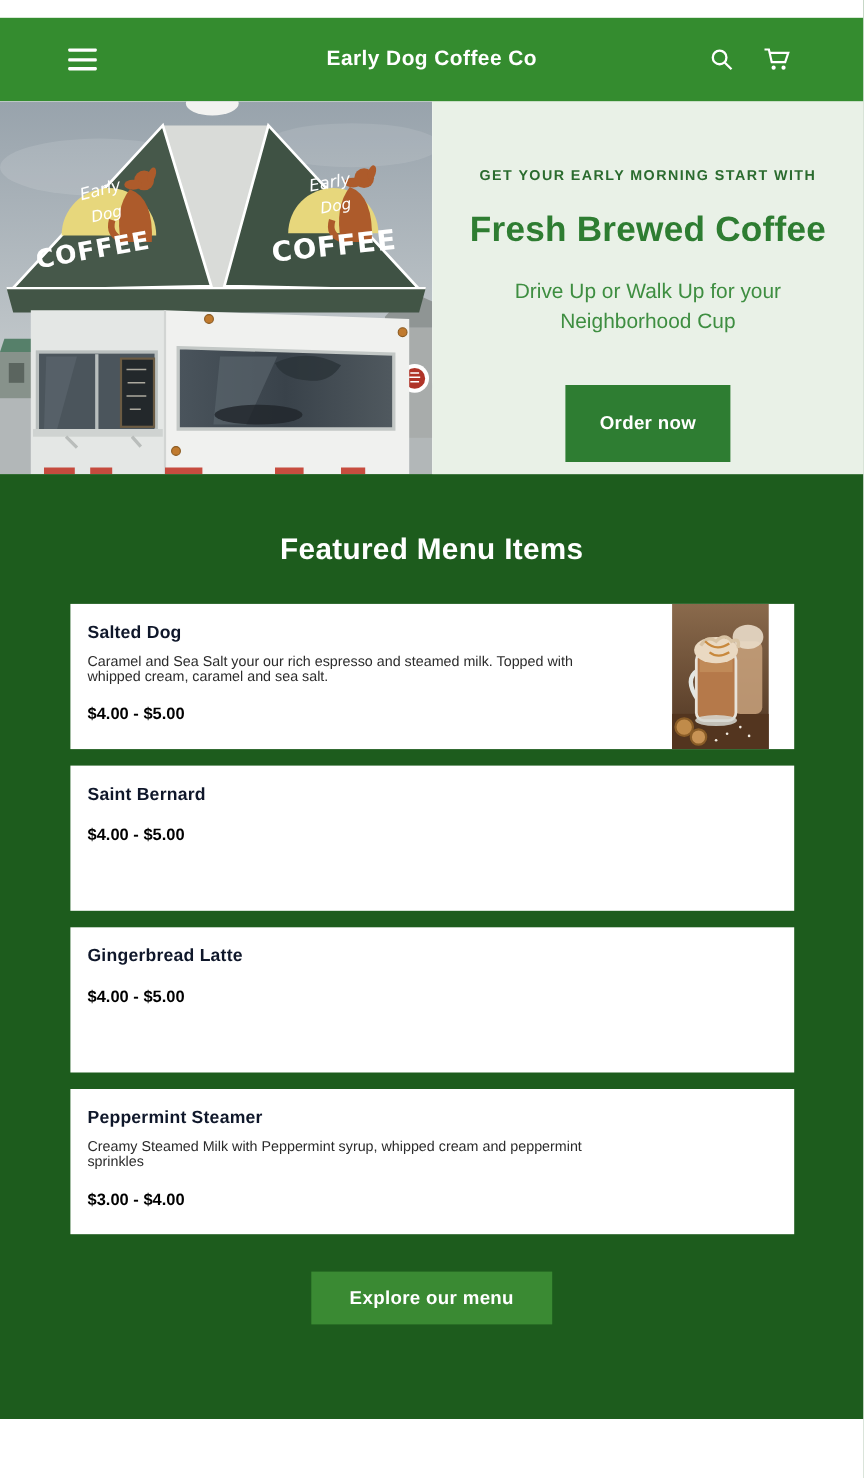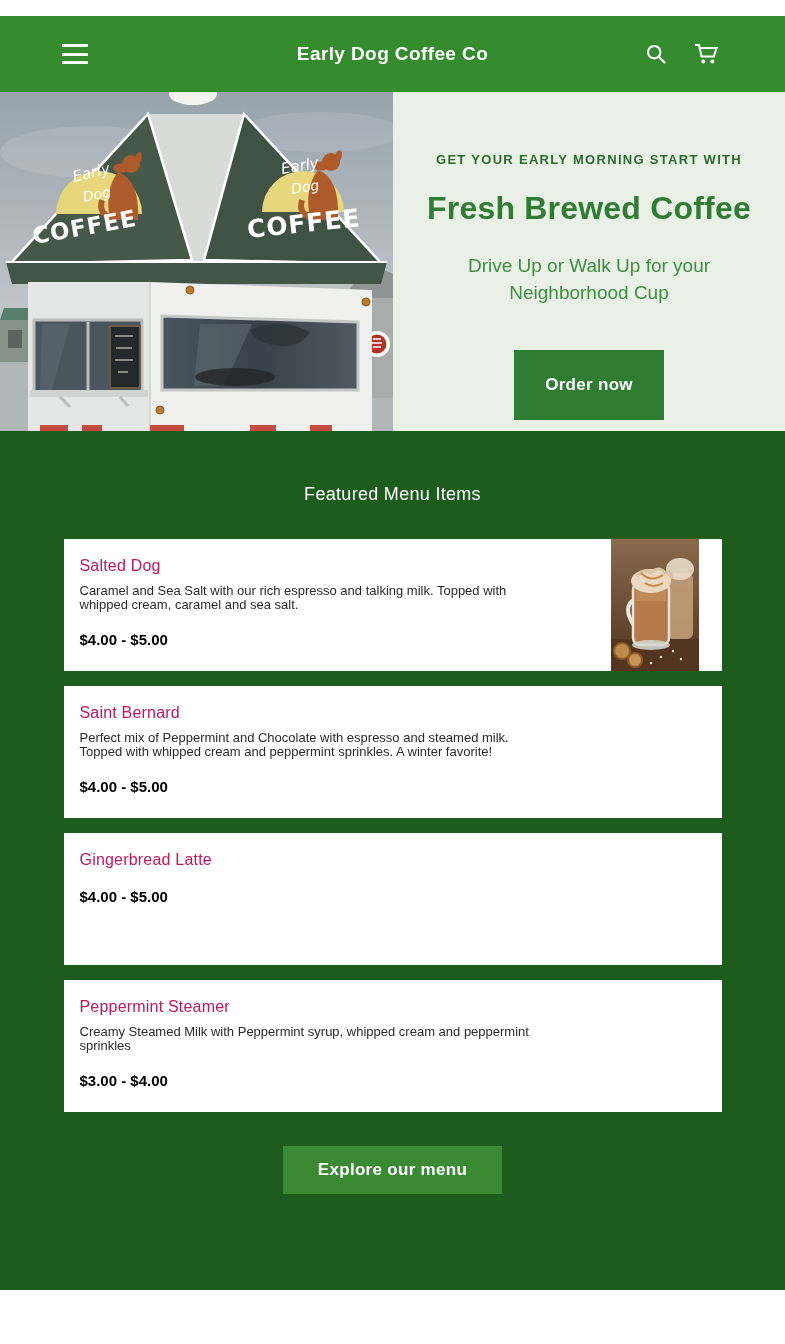--- a/index.html
+++ b/index.html
@@ -31,26 +31,26 @@
   .hero-photo{width:393px;height:339px;flex:none;position:relative;overflow:hidden;}
   .hero-photo svg{display:block;width:393px;height:339px;}
   .hero-content{flex:1;background:var(--hero-bg);display:flex;flex-direction:column;align-items:center;justify-content:flex-start;padding-top:60px;text-align:center;}
   .hero-eyebrow{color:var(--eyebrow-green);font-size:13px;font-weight:bold;letter-spacing:1.3px;}
   .hero-title{color:var(--title-green);font-size:32px;font-weight:bold;margin-top:23px;letter-spacing:.2px;}
   .hero-sub{color:var(--subtitle-green);font-size:19px;line-height:27px;margin-top:25px;max-width:312px;}
   .order-btn{margin-top:44px;background:var(--order-button-green);color:#fff;border:none;cursor:pointer;font-family:inherit;font-size:17px;font-weight:bold;padding:25px 31px;letter-spacing:.3px;}
 
   
   .featured{background:var(--section-green);padding:53px 0 50px 0;min-height:859px;}
-  .featured-title{color:#fff;text-align:center;font-size:18px;font-weight:normal;letter-spacing:.3px;}
+  .featured-title{color:#fff;text-align:center;font-size:27px;font-weight:bold;letter-spacing:.3px;}
   .featured-sub{color:#fff;text-align:center;font-size:16px;margin-top:20px;}
   .cards{width:658px;margin:34px auto 0 auto;}
   .card{background:#fff;min-height:132px;margin-bottom:15px;position:relative;padding:18px 120px 16px 16px;}
   .card.no-image{padding-right:50px;}
-  .card-name{font-size:16px;font-weight:normal;color:#be185d;letter-spacing:.2px;}
+  .card-name{font-size:16px;font-weight:bold;color:#0f172a;letter-spacing:.2px;}
   .card-desc{font-size:13px;line-height:14px;color:#2b2b2b;margin-top:9px;max-width:470px;}
   .card-price{font-size:15px;font-weight:bold;color:#000;margin-top:19px;}
   .card-img{position:absolute;top:0;right:23px;width:88px;height:132px;overflow:hidden;}
   .card-img svg{display:block;}
   .explore-btn{display:block;margin:34px auto 0 auto;background:var(--explore-button-green);color:#fff;border:none;cursor:pointer;font-family:inherit;font-size:17px;font-weight:bold;padding:14px 35px;letter-spacing:.3px;}
 
   .bottom-space{height:70px;background:#fff;}
 </style>
 </head>
 <body>
@@ -195,21 +195,21 @@
     </div>
   </section>
 
   <section class="featured">
     <h2 class="featured-title">Featured Menu Items</h2>
 
     <div class="cards">
 
       <div class="card">
         <div class="card-name">Salted Dog</div>
-        <div class="card-desc">Caramel and Sea Salt with our rich espresso and talking milk. Topped with whipped cream, caramel and sea salt.</div>
+        <div class="card-desc">Caramel and Sea Salt your our rich espresso and steamed milk. Topped with whipped cream, caramel and sea salt.</div>
         <div class="card-price">$4.00 - $5.00</div>
         <div class="card-img">
           <svg viewBox="0 0 88 132" width="88" height="132" aria-hidden="true">
             <defs>
               <linearGradient id="imgbg" x1="0" y1="0" x2="0" y2="1">
                 <stop offset="0" stop-color="#8a6a4c"></stop>
                 <stop offset="1" stop-color="#4e3421"></stop>
               </linearGradient>
             </defs>
             <rect width="88" height="132" fill="url(#imgbg)"></rect>
@@ -234,21 +234,20 @@
                 <circle cx="62" cy="112" r="1.2"></circle>
               <circle cx="70" cy="120" r="1.2"></circle>
                 <circle cx="40" cy="124" r="1.2"></circle>
             </g>
           </svg>
         </div>
       </div>
 
       <div class="card no-image">
         <div class="card-name">Saint Bernard</div>
-        <div class="card-desc">Perfect mix of Peppermint and Chocolate with espresso and steamed milk. Topped with whipped cream and peppermint sprinkles. A winter favorite!</div>
         <div class="card-price">$4.00 - $5.00</div>
       </div>
 
       <div class="card no-image">
         <div class="card-name">Gingerbread Latte</div>
         <div class="card-price">$4.00 - $5.00</div>
       </div>
 
       <div class="card no-image">
         <div class="card-name">Peppermint Steamer</div>

